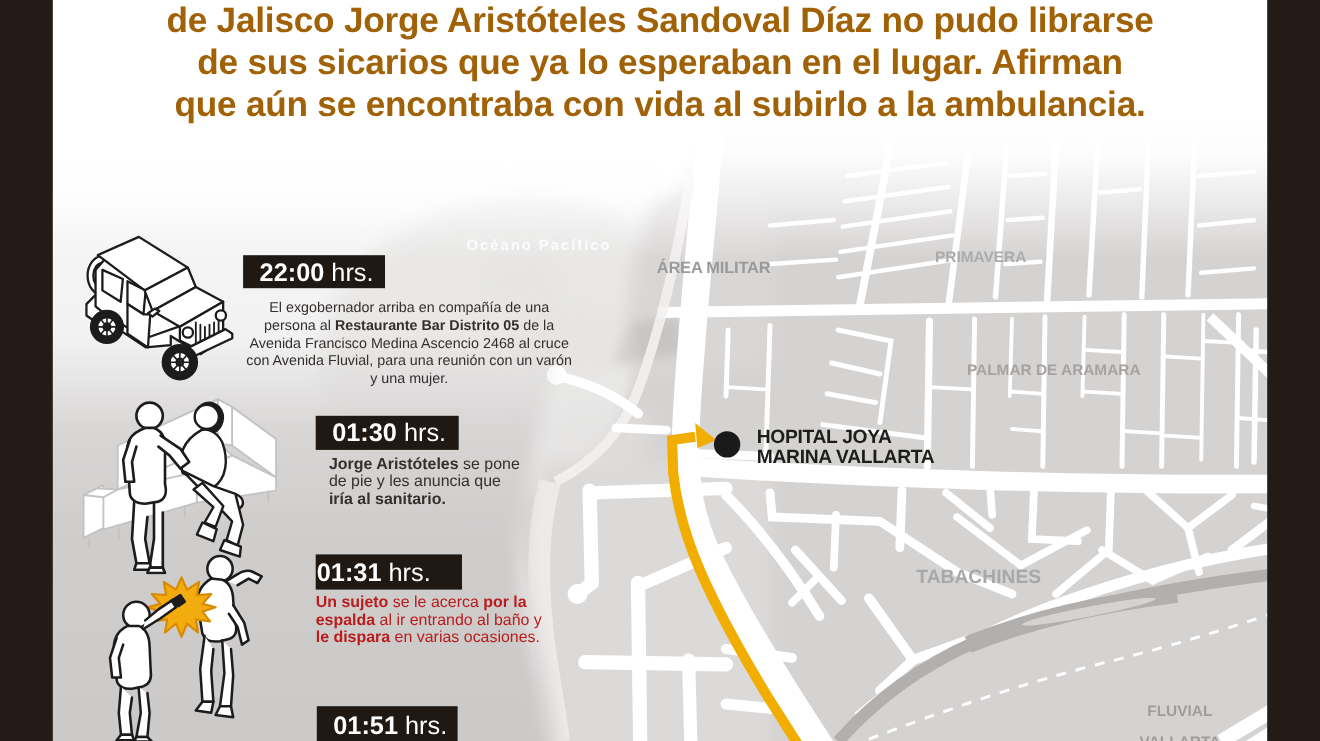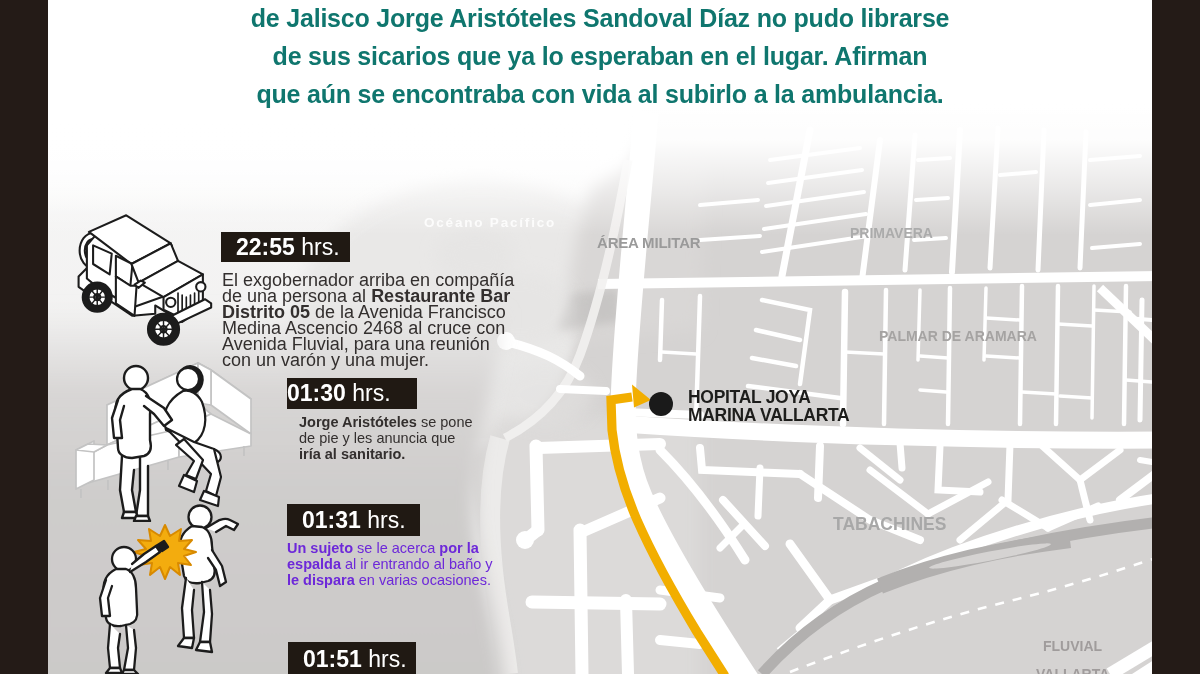--- a/index.html
+++ b/index.html
@@ -204,41 +204,41 @@
   <path d="M725,676 L697,632 C674,594 652,554 637,520 C624,490 615,458 612,430 L611,400 L632,397" stroke="#f2ae00" stroke-width="9.2" fill="none" stroke-linejoin="miter"></path>
 
   <path d="M632,384.5 L651,400 L634,407.5 Z" fill="#f2ae00"></path>
 
   <circle cx="661" cy="404" r="12" fill="#1a1a1a"></circle>
 
   <text x="688" y="403" font-size="17.5" font-weight="bold" letter-spacing="-0.3" fill="#1d1d1b">HOPITAL JOYA</text>
   <text x="688" y="421" font-size="17.5" font-weight="bold" letter-spacing="-0.3" fill="#1d1d1b">MARINA VALLARTA</text>
 </svg>
 
-<div class="abs" style="left:48px;top:-1px;width:1104px;text-align:center;color:#0f766e;font-weight:bold;font-size:25px;line-height:38px;letter-spacing:-0.2px;">
+<div class="abs" style="left:48px;top:-1px;width:1104px;text-align:center;color:#a16207;font-weight:bold;font-size:32px;line-height:38px;letter-spacing:-0.2px;">
 de Jalisco Jorge Aristóteles Sandoval Díaz no pudo librarse<br>
 de sus sicarios que ya lo esperaban en el lugar. Afirman<br>
 que aún se encontraba con vida al subirlo a la ambulancia.
 </div>
 
-<div class="abs" style="left:221px;top:232px;width:129px;height:30px;background:#201913;color:#fff;font-size:23px;line-height:30px;padding-left:15px;box-sizing:border-box;"><b>22:55</b> hrs.</div>
-
-<div class="abs" style="left:222px;top:272px;width:300px;font-size:18px;line-height:16px;color:#332f2e;">
+<div class="abs" style="left:221px;top:232px;width:129px;height:30px;background:#201913;color:#fff;font-size:23px;line-height:30px;padding-left:15px;box-sizing:border-box;"><b>22:00</b> hrs.</div>
+
+<div class="abs" style="left:222px;top:272px;width:300px;font-size:13px;line-height:16px;color:#332f2e;text-align:center;">
 El exgobernador arriba en compañía de una persona al <b>Restaurante Bar Distrito 05</b> de la Avenida Francisco Medina Ascencio 2468 al cruce con Avenida Fluvial, para una reunión con un varón y una mujer.
 </div>
 
-<div class="abs" style="left:287px;top:378px;width:130px;height:31px;background:#201913;color:#fff;font-size:23px;line-height:31px;box-sizing:border-box;"><b>01:30</b> hrs.</div>
+<div class="abs" style="left:287px;top:378px;width:130px;height:31px;background:#201913;color:#fff;font-size:23px;line-height:31px;padding-left:15px;box-sizing:border-box;"><b>01:30</b> hrs.</div>
 
 <div class="abs" style="left:299px;top:414px;width:180px;font-size:14.5px;line-height:16px;color:#332f2e;">
 <b>Jorge Aristóteles</b> se pone de pie y les anuncia que <b>iría al sanitario.</b>
 </div>
 
-<div class="abs" style="left:287px;top:504px;width:133px;height:32px;background:#201913;color:#fff;font-size:23px;line-height:32px;padding-left:15px;box-sizing:border-box;"><b>01:31</b> hrs.</div>
-
-<div class="abs" style="left:287px;top:540px;width:215px;font-size:14.5px;line-height:16px;color:#6d28d9;">
+<div class="abs" style="left:287px;top:504px;width:133px;height:32px;background:#201913;color:#fff;font-size:23px;line-height:32px;padding-left:1px;box-sizing:border-box;"><b>01:31</b> hrs.</div>
+
+<div class="abs" style="left:287px;top:540px;width:215px;font-size:14.5px;line-height:16px;color:#b91c1c;">
 <b>Un sujeto</b> se le acerca <b>por la espalda</b> al ir entrando al baño y <b>le dispara</b> en varias ocasiones.
 </div>
 
 <div class="abs" style="left:288px;top:642px;width:128px;height:40px;background:#201913;color:#fff;font-size:23px;line-height:34px;padding-left:15px;box-sizing:border-box;"><b>01:51</b> hrs.</div>
 
 <svg class="abs" style="left:68px;top:206px;" width="161" height="145" viewBox="0 0 155 140">
   <g stroke="#1c1c1c" stroke-width="2" fill="#ffffff" stroke-linejoin="round" stroke-linecap="round">
 
     <ellipse cx="24" cy="43" rx="13" ry="17" fill="#ffffff"></ellipse>
     <ellipse cx="24" cy="43" rx="8" ry="11" fill="#ffffff"></ellipse>

